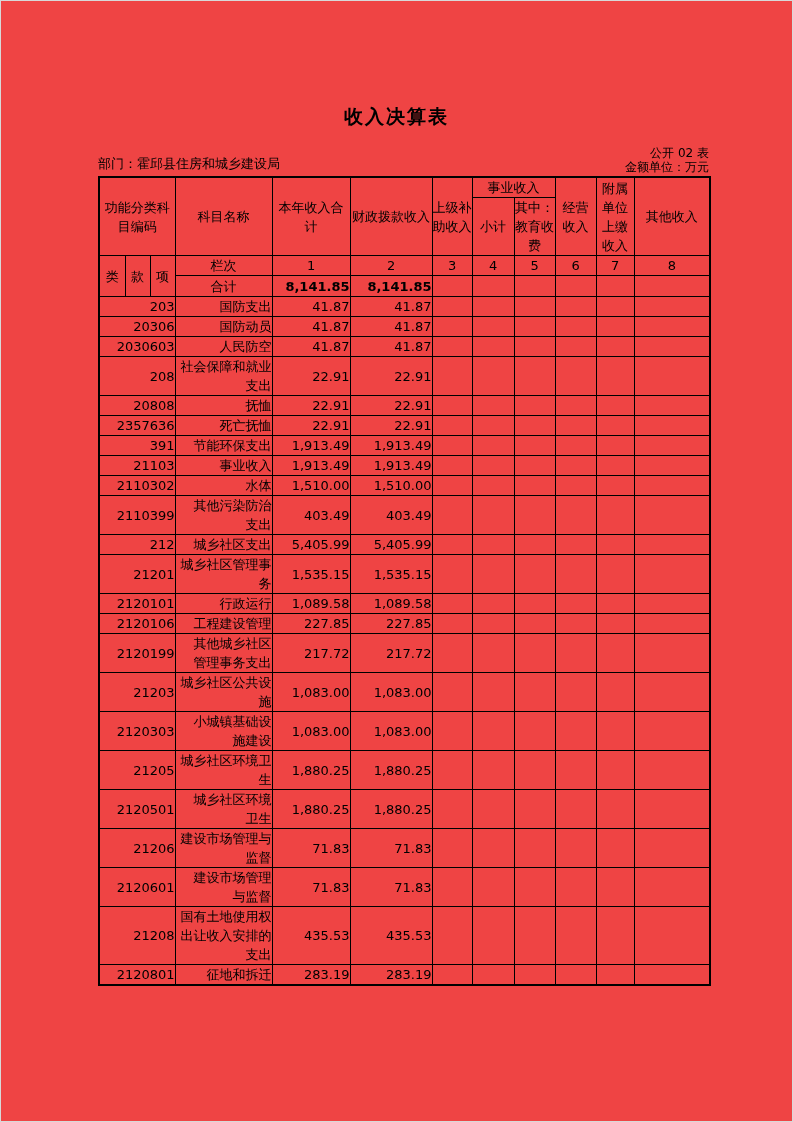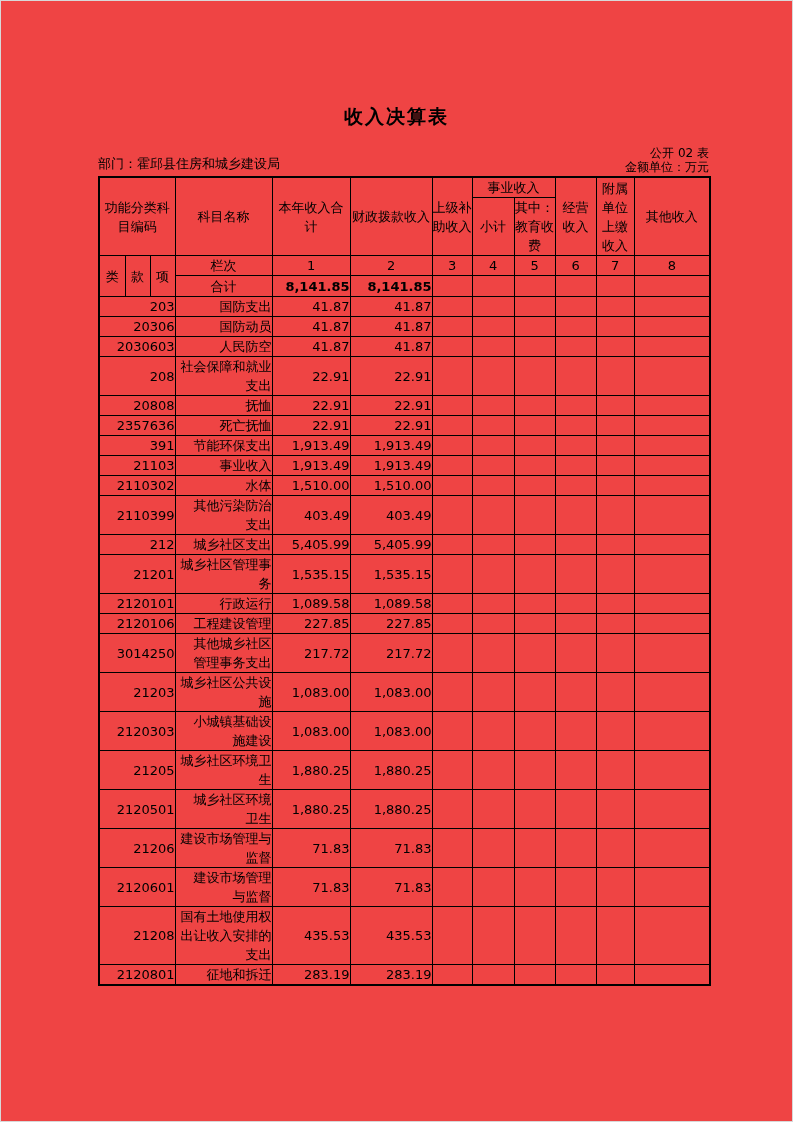--- a/index.html
+++ b/index.html
@@ -285,21 +285,21 @@
           <td class="num">227.85</td>
           <td class="num">227.85</td>
           <td class="num"></td>
           <td class="num"></td>
           <td class="num"></td>
           <td class="num"></td>
           <td class="num"></td>
           <td class="num"></td>
         </tr>
         <tr>
-          <td colspan="3" class="code">3014250</td>
+          <td colspan="3" class="code">2120199</td>
           <td class="name indent">其他城乡社区管理事务支出</td>
           <td class="num">217.72</td>
           <td class="num">217.72</td>
           <td class="num"></td>
           <td class="num"></td>
           <td class="num"></td>
           <td class="num"></td>
           <td class="num"></td>
           <td class="num"></td>
         </tr>

